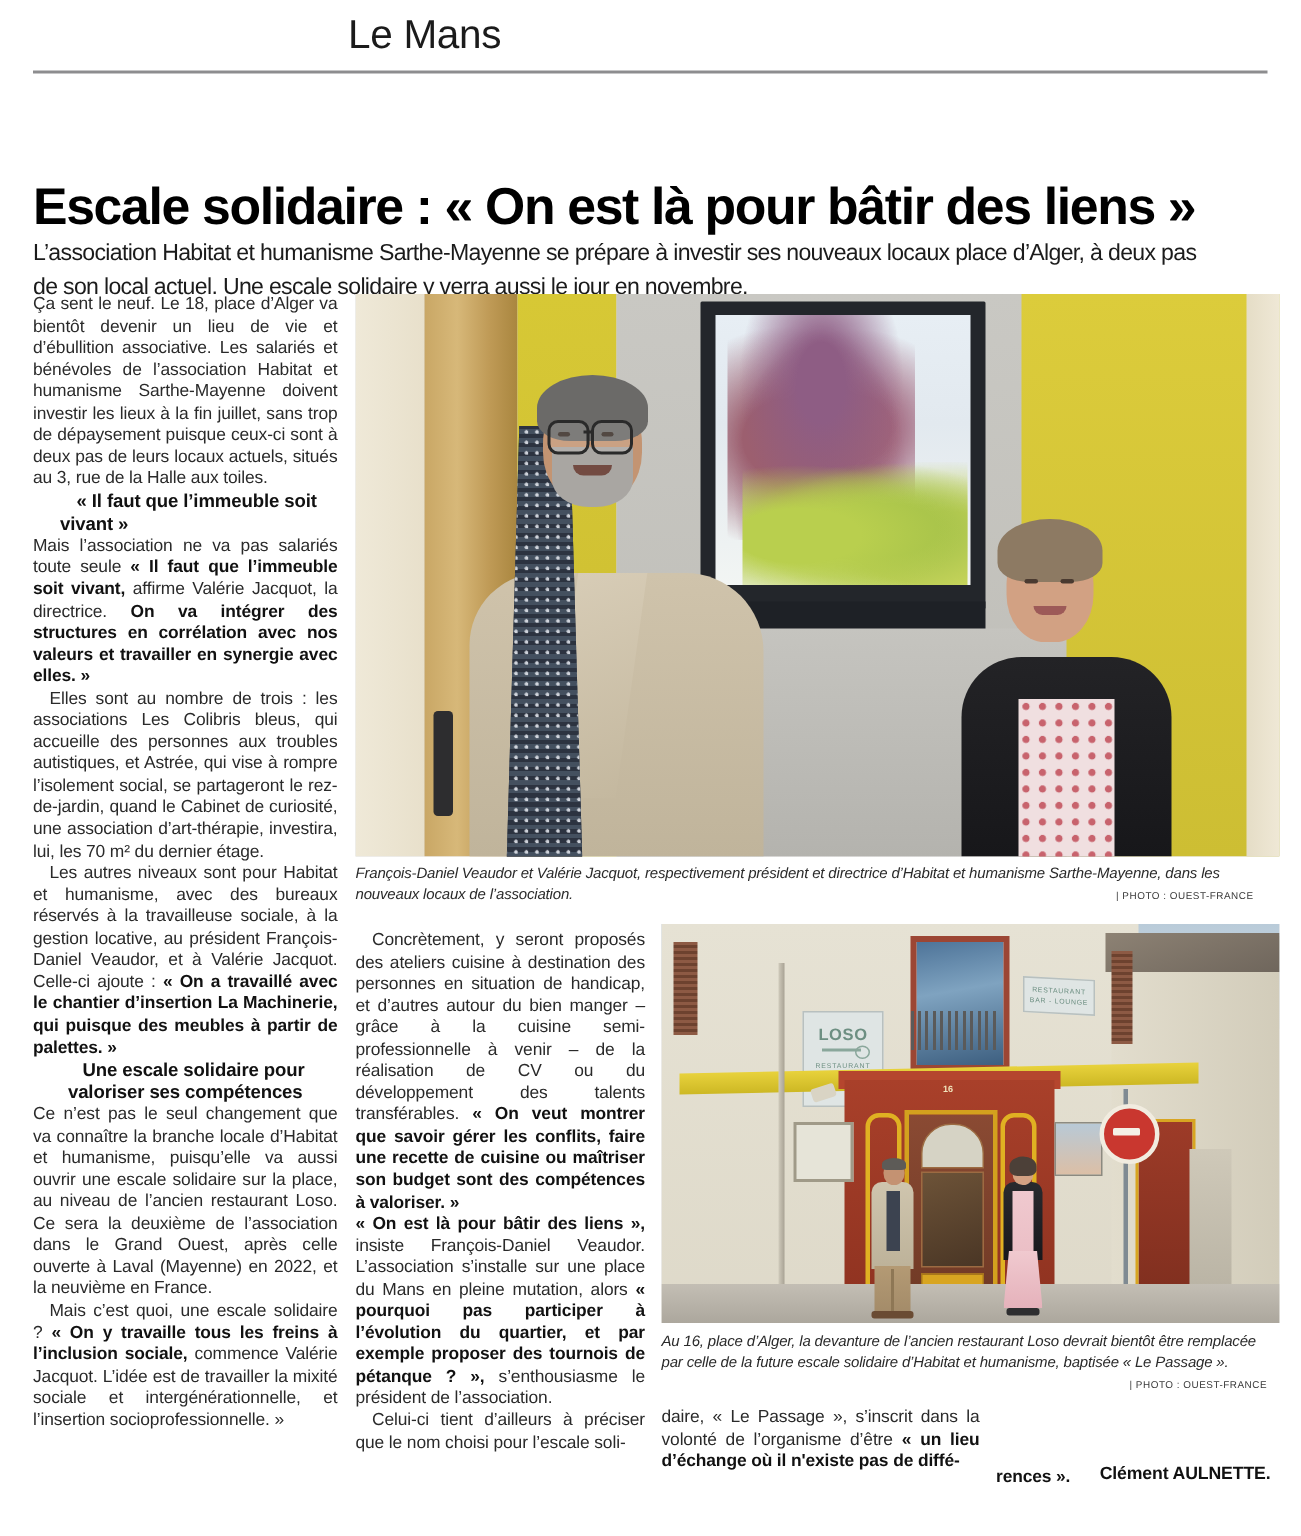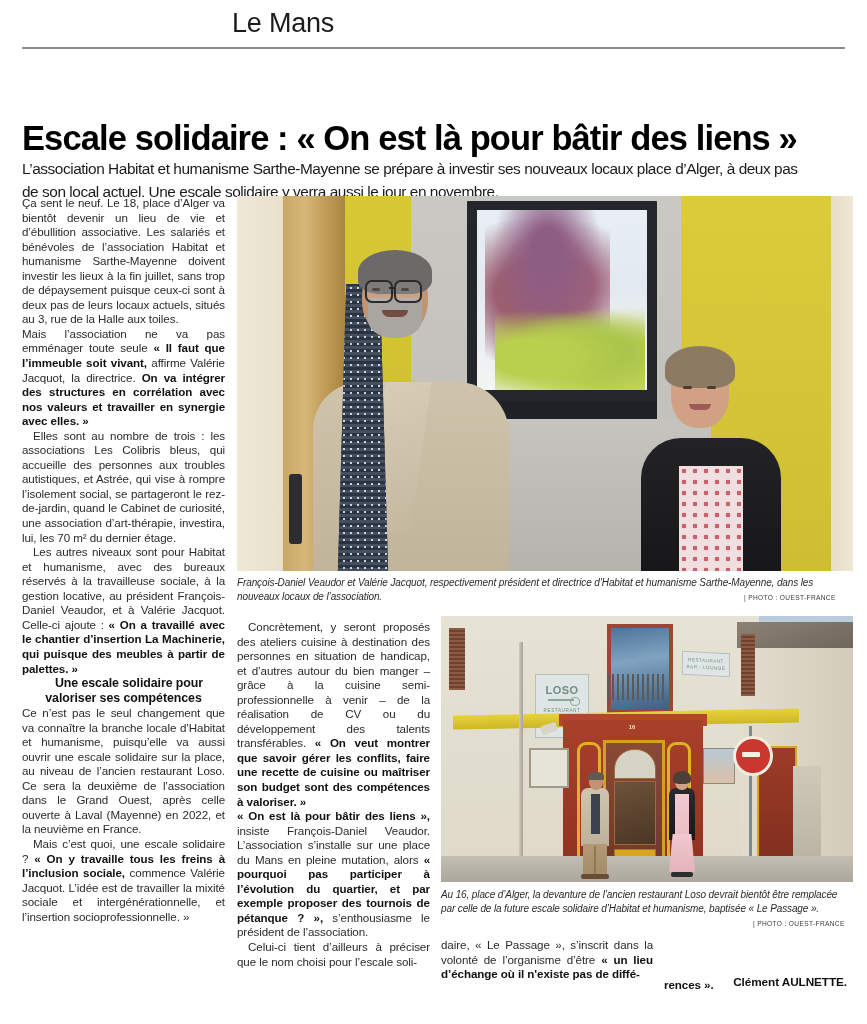--- a/index.html
+++ b/index.html
@@ -352,21 +352,22 @@
 <div class="masthead">
   <div class="masthead-title">Le Mans</div>
   <div class="masthead-rule"></div>
 </div>
 
 <h1 class="headline">Escale solidaire : « On est là pour bâtir des liens »</h1>
 <p class="standfirst">L’association Habitat et humanisme Sarthe-Mayenne se prépare à investir ses nouveaux locaux place d’Alger, à deux pas de son local actuel. Une escale solidaire y verra aussi le jour en novembre.</p>
 
 <div class="col" id="col1">
   <p class="noindent">Ça sent le neuf. Le 18, place d’Alger va bientôt devenir un lieu de vie et d’ébullition associative. Les salariés et bénévoles de l’association Habitat et humanisme Sarthe-Mayenne doivent investir les lieux à la fin juillet, sans trop de dépaysement puisque ceux-ci sont à deux pas de leurs locaux actuels, situés au 3, rue de la Halle aux toiles.</p>
-  <p class="noindent"><span>Mais l’association ne va pas emménager toute seule </span><b>« Il faut que l’immeuble soit vivant,</b><span> affirme Valérie Jacquot, la directrice. </span><b>On va intégrer des structures en corrélation avec nos valeurs et travailler en synergie avec elles. »</b></p>
+  <p class="subhead">« Il faut que l’immeuble soit vivant »</p>
+  <p class="noindent"><span>Mais l’association ne va pas salariés toute seule </span><b>« Il faut que l’immeuble soit vivant,</b><span> affirme Valérie Jacquot, la directrice. </span><b>On va intégrer des structures en corrélation avec nos valeurs et travailler en synergie avec elles. »</b></p>
   <p>Elles sont au nombre de trois : les associations Les Colibris bleus, qui accueille des personnes aux troubles autistiques, et Astrée, qui vise à rompre l’isolement social, se partageront le rez-de-jardin, quand le Cabinet de curiosité, une association d’art-thérapie, investira, lui, les 70 m² du dernier étage.</p>
   <p><span>Les autres niveaux sont pour Habitat et humanisme, avec des bureaux réservés à la travailleuse sociale, à la gestion locative, au président François-Daniel Veaudor, et à Valérie Jacquot. Celle-ci ajoute : </span><b>« On a travaillé avec le chantier d’insertion La Machinerie, qui puisque des meubles à partir de palettes. »</b></p>
   <p class="subhead center">Une escale solidaire pour valoriser ses compétences</p>
   <p class="noindent">Ce n’est pas le seul changement que va connaître la branche locale d’Habitat et humanisme, puisqu’elle va aussi ouvrir une escale solidaire sur la place, au niveau de l’ancien restaurant Loso. Ce sera la deuxième de l’association dans le Grand Ouest, après celle ouverte à Laval (Mayenne) en 2022, et la neuvième en France.</p>
   <p><span>Mais c’est quoi, une escale solidaire ? </span><b>« On y travaille tous les freins à l’inclusion sociale,</b><span> commence Valérie Jacquot. L’idée est de travailler la mixité sociale et intergénérationnelle, et l’insertion socioprofessionnelle. »</span></p>
 </div>
 
 <div class="photo" id="photo1">
   <div class="p1-wall-left"></div>
   <div class="p1-doorframe"></div>

